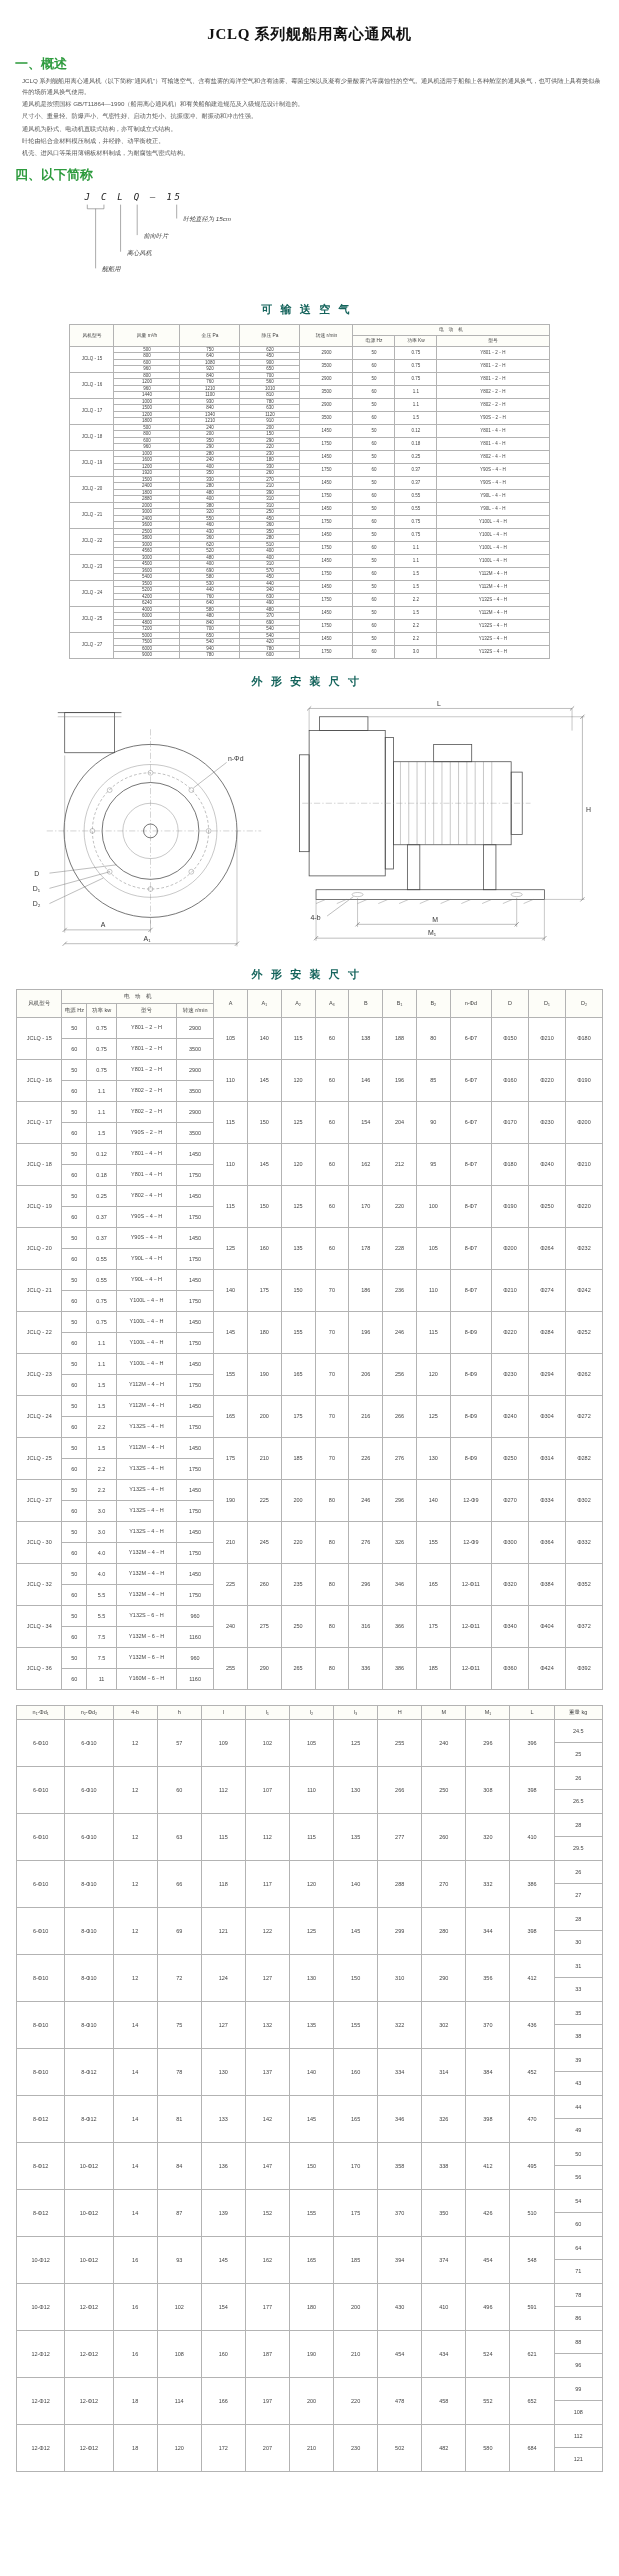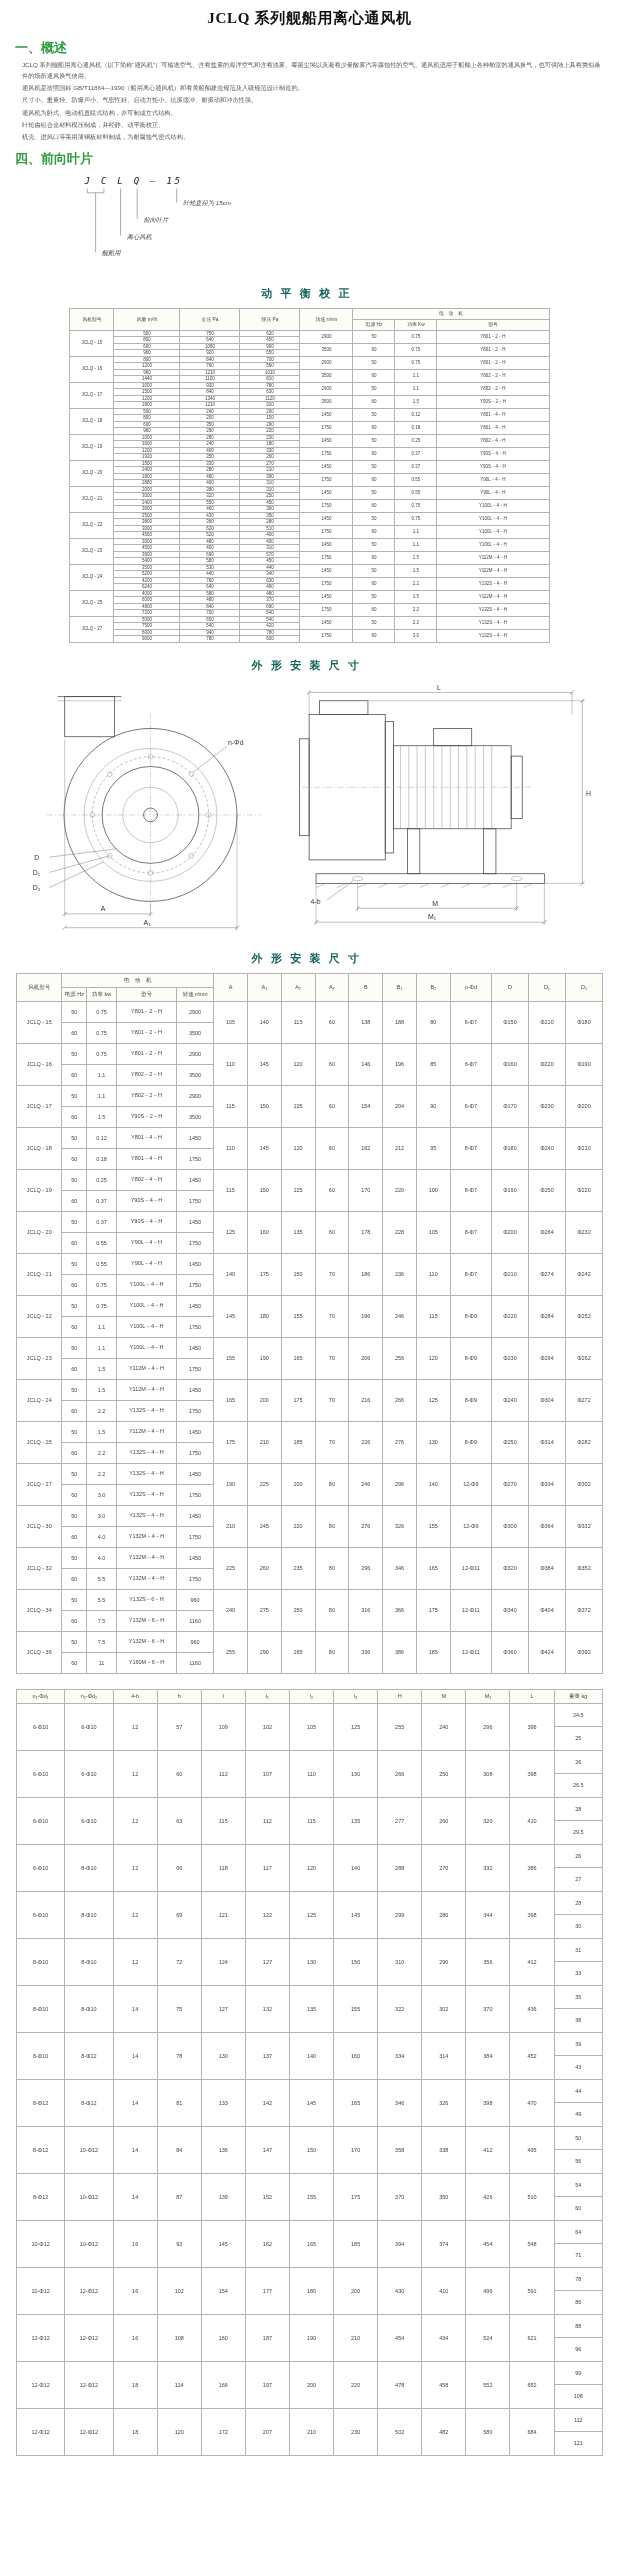--- a/index.html
+++ b/index.html
@@ -1,17 +1,17 @@
 <!DOCTYPE html>
 <html style="font-size:11px"><head>
 <meta charset="utf-8">
 <style>
   * { box-sizing: border-box; }
   body { margin:0; background:#f2f2f2; font-family:"Liberation Sans","DejaVu Sans",sans-serif; color:#333; }
-  .page { width:619px; min-height:2576px; margin:0 auto; background:#fff; padding:5px 15px 28px; }
+  .page { width:619px; min-height:2576px; margin:0 auto; background:#fff; padding:21px 15px 28px; }
   .title { text-align:center; font-family:"Liberation Serif","DejaVu Serif",serif; font-weight:bold; font-size:15px; margin:4.2px 0 11px; color:#111; letter-spacing:0.7px; }
   .sec-heading { color:#2e9b3e; font-weight:bold; font-size:13px; margin:7px 0 2.8px; }
   .para { font-size:6.2px; line-height:1.75; color:#555; margin:0 0 1.4px 7px; }
   .big-heading { text-align:center; color:#15645c; font-weight:bold; font-size:11px; letter-spacing:8.3px; margin:15px 0 7px; }
   table { border-collapse:collapse; margin:0 auto; table-layout:fixed; }
   .perf { width:478px; }
   .perf th, .perf td { border:0.7px solid #b3b3b3; font-size:4.5px; line-height:5.5px; padding:0 1.4px; text-align:center; font-weight:normal; color:#444; overflow:hidden; white-space:nowrap; }
   .perf th { font-size:4.8px; line-height:7px; padding:1.4px 0.7px; background:#fdfdf8; }
   .dim1 { width:587px; }
   .dim1 th, .dim1 td { border:0.7px solid #b3b3b3; font-size:5.5px; padding:1.4px 0.7px; text-align:center; font-weight:normal; color:#444; height:21px; overflow:hidden; white-space:nowrap; }
@@ -50,40 +50,40 @@
     <p class="para">尺寸小、重量轻、防爆声小、气密性好、启动力矩小、抗振缓冲、耐振动和冲击性强。</p>
   </div>
 
   <div>
     <p class="para">通风机为卧式、电动机直联式结构，亦可制成立式结构。</p>
     <p class="para">叶轮由铝合金材料模压制成，并经静、动平衡校正。</p>
     <p class="para">机壳、进风口等采用薄钢板材料制成，为耐腐蚀气密式结构。</p>
   </div>
 
   <div>
-    <div class="sec-heading">四、前向叶片</div>
+    <div class="sec-heading">四、以下简称</div>
     <div class="model-block">
       <svg class="model-svg" width="298" height="97" viewBox="0 0 430 140">
         <text x="70" y="18" class="code">J C L Q — 15</text>
         <line x1="203" y1="24" x2="203" y2="44"></line>
         <text x="212" y="48" class="lbl">叶轮直径为 15cm</text>
         <line x1="146" y1="24" x2="146" y2="68"></line>
         <text x="155" y="72" class="lbl">前向叶片</text>
         <line x1="122" y1="24" x2="122" y2="92"></line>
         <text x="131" y="96" class="lbl">离心风机</text>
         <line x1="74" y1="24" x2="74" y2="30"></line>
         <line x1="98" y1="24" x2="98" y2="30"></line>
         <line x1="74" y1="30" x2="98" y2="30"></line>
         <line x1="86" y1="30" x2="86" y2="116"></line>
         <text x="95" y="120" class="lbl">舰船用</text>
       </svg>
     </div>
   </div>
 
-  <div class="big-heading">动平衡校正</div>
+  <div class="big-heading">可输送空气</div>
 
   <table class="perf">
     <colgroup>
       <col style="width:44px">
         <col style="width:66px">
         <col style="width:60px">
         <col style="width:60px">
       <col style="width:53px">
         <col style="width:42px">
         <col style="width:42px">

